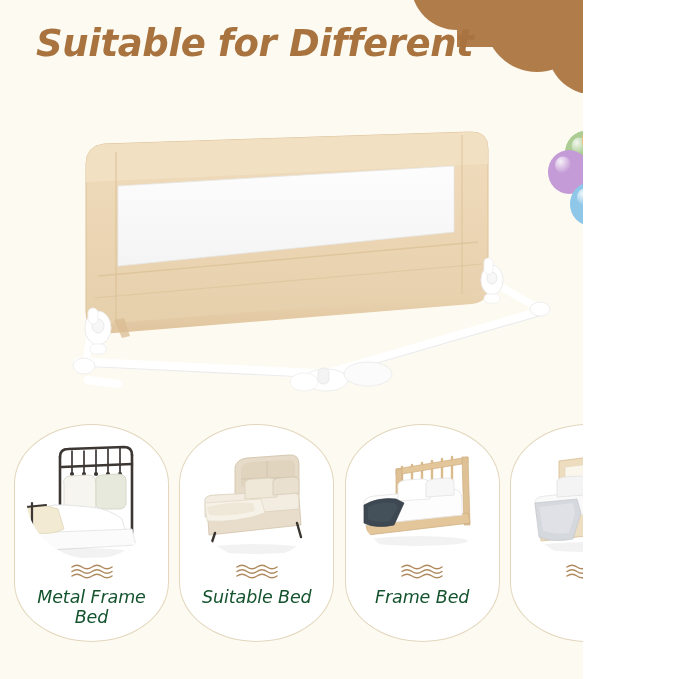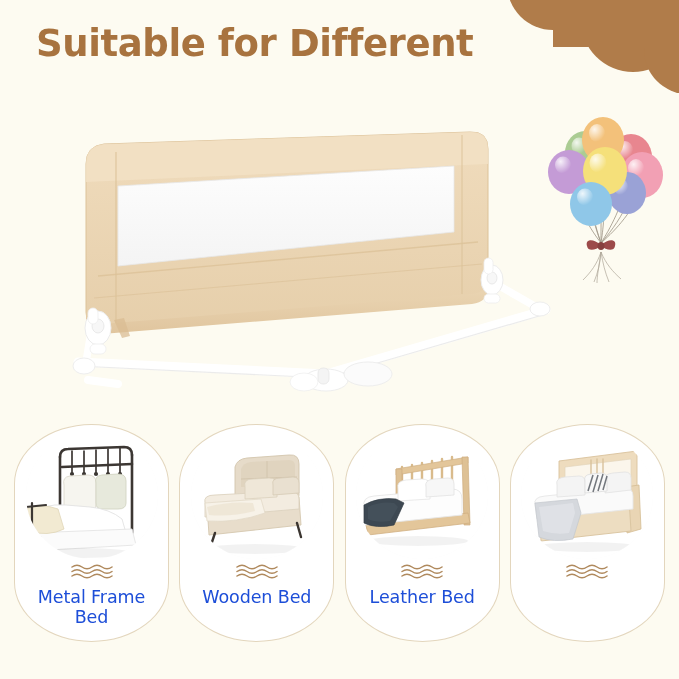--- a/index.html
+++ b/index.html
@@ -7,24 +7,25 @@
     padding: 0;
   }
   body {
     width: 679px;
     height: 679px;
     overflow: hidden;
     font-family: "Liberation Sans", sans-serif;
   }
   #page {
     position: relative;
-    width: 679px;
+    width: 583px;
     height: 679px;
     background: #fdfbf1;
     overflow: hidden;
+    font-style: italic;
   }
 
   
   .cloud-wrap {
     position: absolute;
     top: -58px;
     right: -34px;
     width: 230px;
     height: 170px;
     pointer-events: none;
@@ -104,21 +105,21 @@
     width: 46px;
     height: 17px;
     flex: none;
   }
   .card-label {
     margin-top: 7px;
     width: 140px;
     text-align: center;
     font-size: 17.5px;
     line-height: 1.16;
-    color: #1d4ed8;
+    color: #14532d;
     font-family: "DejaVu Sans", sans-serif;
     font-weight: normal;
     letter-spacing: -0.1px;
   }
 </style>
 </head>
 <body>
 
 <div id="page">
 
@@ -363,21 +364,21 @@
           <ellipse cx="64" cy="116" rx="50" ry="5" fill="#000" opacity="0.05"></ellipse>
         </svg>
       </div>
       <svg class="wave-divider" viewBox="0 0 46 17">
         <g stroke="#b08a5e" stroke-width="1.5" fill="none" stroke-linecap="round">
           <path d="M3 4 Q8 0.5 13 4 T23 4 T33 4 T43 4"></path>
           <path d="M3 8.5 Q8 5 13 8.5 T23 8.5 T33 8.5 T43 8.5"></path>
           <path d="M3 13 Q8 9.5 13 13 T23 13 T33 13 T43 13"></path>
         </g>
       </svg>
-      <div class="card-label">Wooden Bed</div>
+      <div class="card-label">Suitable Bed</div>
     </div>
 
     <div class="card">
       <div class="card-photo">
         <svg width="132" height="126" viewBox="0 0 132 126">
           <rect width="132" height="126" fill="#ffffff"></rect>
 
           <g stroke="#d9bb8c" stroke-width="2.4" fill="none" stroke-linecap="round">
             <path d="M46 34 L46 74"></path>
             <path d="M56 32 L56 74"></path>
@@ -402,21 +403,21 @@
           <ellipse cx="62" cy="108" rx="50" ry="5" fill="#000" opacity="0.05"></ellipse>
         </svg>
       </div>
       <svg class="wave-divider" viewBox="0 0 46 17">
         <g stroke="#b08a5e" stroke-width="1.5" fill="none" stroke-linecap="round">
           <path d="M3 4 Q8 0.5 13 4 T23 4 T33 4 T43 4"></path>
           <path d="M3 8.5 Q8 5 13 8.5 T23 8.5 T33 8.5 T43 8.5"></path>
           <path d="M3 13 Q8 9.5 13 13 T23 13 T33 13 T43 13"></path>
         </g>
       </svg>
-      <div class="card-label">Leather Bed</div>
+      <div class="card-label">Frame Bed</div>
     </div>
 
     <div class="card">
       <div class="card-photo">
         <svg width="132" height="126" viewBox="0 0 132 126">
           <rect width="132" height="126" fill="#ffffff"></rect>
 
           <path d="M38 28 L116 18 L116 58 L38 66 Z" fill="#eedcbe" stroke="#d9c29c" stroke-width="0.9"></path>
           <path d="M44 34 L110 26 L110 44 L44 50 Z" fill="#fbf6ec" stroke="#e2d4ba" stroke-width="0.7"></path>
           <g stroke="#d9c29c" stroke-width="1.4" fill="none" stroke-linecap="round">

